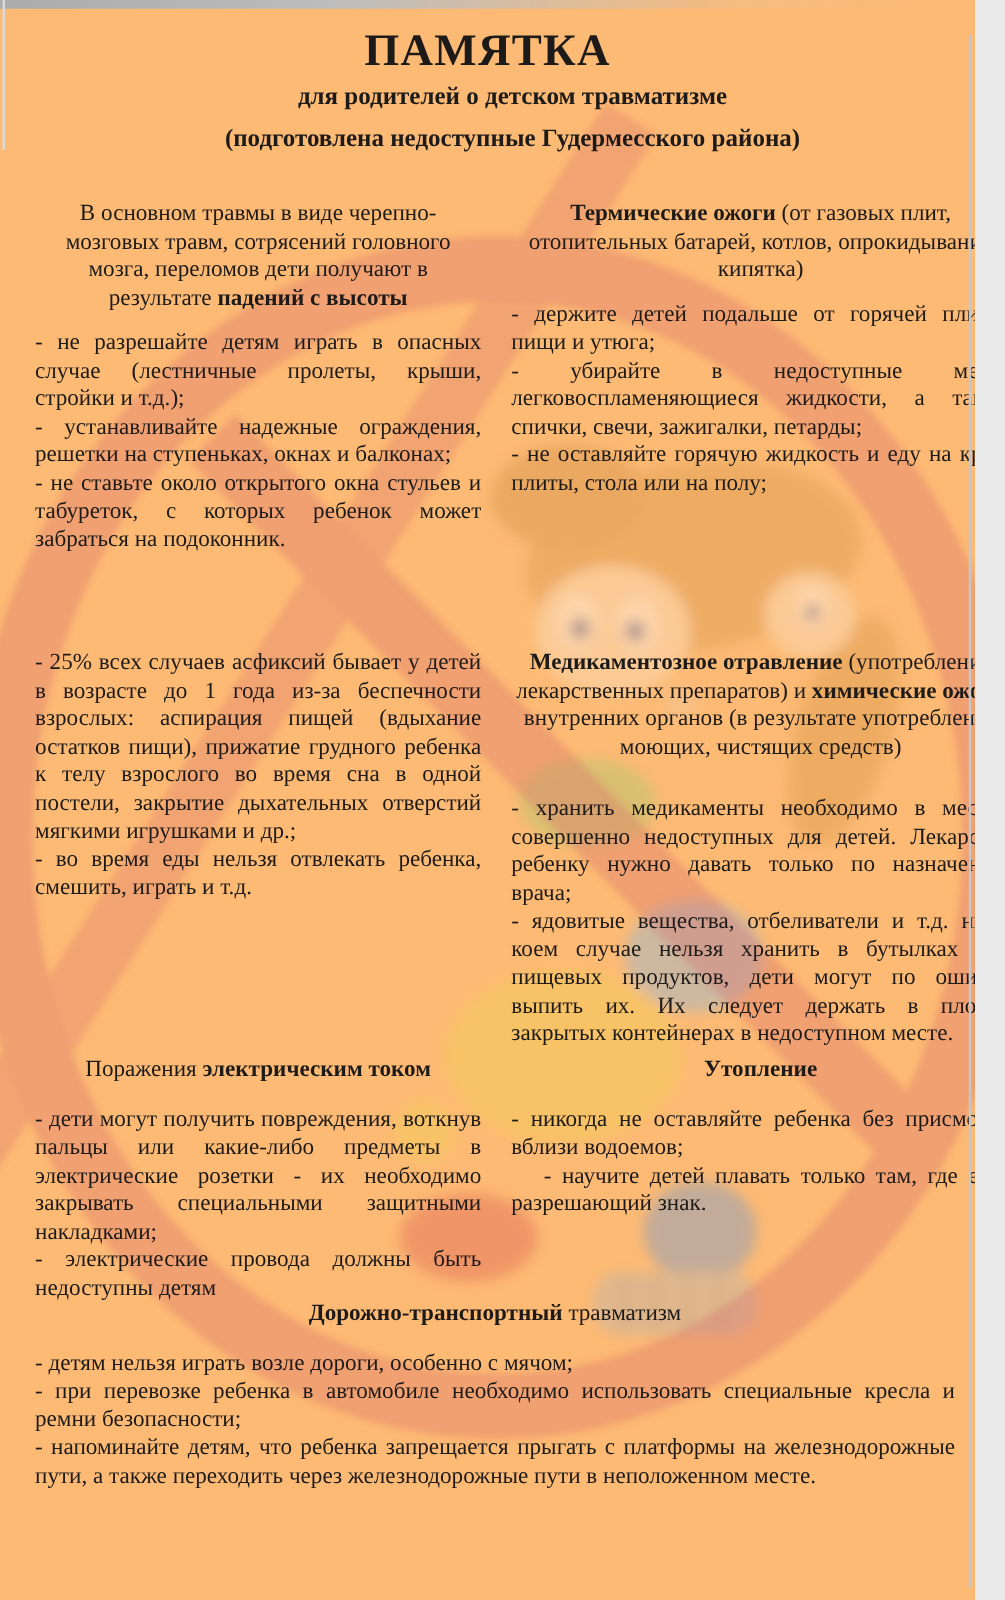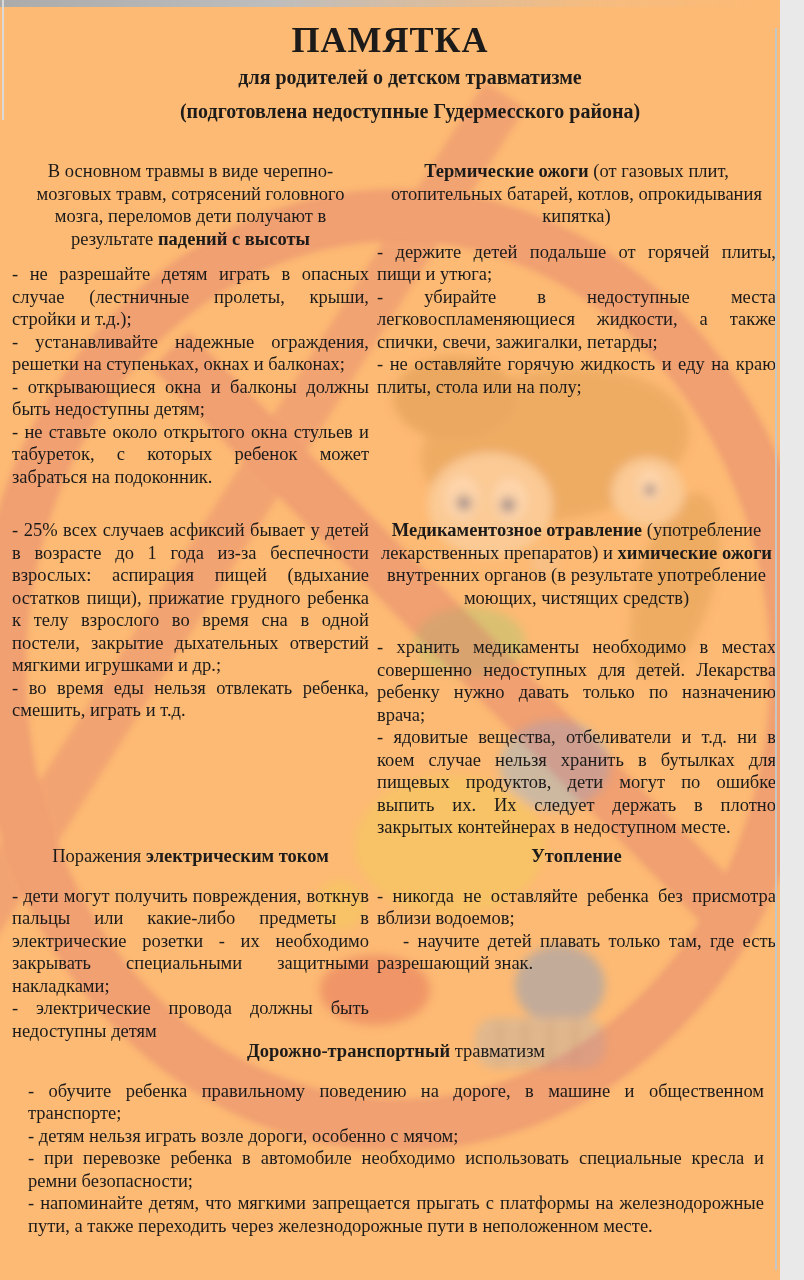--- a/index.html
+++ b/index.html
@@ -34,23 +34,23 @@
   .content { position: relative; z-index: 1; }
 
   .header { text-align: center; padding-top: 20px; height: 108px; margin-bottom: 32px; }
   .title { font-size: 36px; font-weight: bold; line-height: 40px; letter-spacing: 1px; }
   .subtitle { font-size: 20px; font-weight: bold; line-height: 34px; margin-left: 40px; }
 
   .columns {
     display: grid;
     grid-template-columns: 357px 399px;
     grid-template-rows: 359px 326px 195px;
-    column-gap: 8px;
+    column-gap: 24px;
     grid-auto-flow: column;
-    padding-left: 12px;
+    padding-left: 28px;
   }
   .cell { overflow: visible; }
 
   p { margin: 0; font-size: 18.5px; line-height: 22.5px; }
   .para { text-align: justify; }
   .center-para { text-align: center; }
   .heading { text-align: center; }
   .b { font-weight: bold; }
 
   .mb-intro { margin-bottom: 13px; }
@@ -121,21 +121,20 @@
       <div class="subtitle">для родителей о детском травматизме</div>
       <div class="subtitle">(подготовлена недоступные Гудермесского района)</div>
     </div>
 
     <div class="columns">
 
       <div class="cell">
         <p class="center-para mb-intro"><span>В основном травмы в виде черепно-мозговых травм, сотрясений головного мозга, переломов дети получают в результате </span><span class="b">падений с высоты</span></p>
         <p class="para"><span>- не разрешайте детям играть в опасных случае (лестничные пролеты, крыши, стройки и т.д.);</span></p>
         <p class="para"><span>- устанавливайте надежные ограждения, решетки на ступеньках, окнах и балконах;</span></p>
-        <p class="para"><span>- открывающиеся окна и балконы должны быть недоступны детям;</span></p>
         <p class="para"><span>- не ставьте около открытого окна стульев и табуреток, с которых ребенок может забраться на подоконник.</span></p>
       </div>
 
       <div class="cell">
         <p class="para"><span>- 25% всех случаев асфиксий бывает у детей в возрасте до 1 года из-за беспечности взрослых: аспирация пищей (вдыхание остатков пищи), прижатие грудного ребенка к телу взрослого во время сна в одной постели, закрытие дыхательных отверстий мягкими игрушками и др.;</span></p>
         <p class="para"><span>- во время еды нельзя отвлекать ребенка, смешить, играть и т.д.</span></p>
       </div>
 
       <div class="cell">
         <p class="heading mb-head"><span>Поражения </span><span class="b">электрическим током</span></p>
@@ -159,20 +158,19 @@
       <div class="cell">
         <p class="heading mb-head"><span class="b">Утопление</span></p>
         <p class="para"><span>- никогда не оставляйте ребенка без присмотра вблизи водоемов;</span></p>
         <p class="para first-indent"><span>- научите детей плавать только там, где есть разрешающий знак.</span></p>
       </div>
 
     </div>
 
     <div class="bottom-section">
       <p class="heading mb-head"><span class="b">Дорожно-транспортный</span><span> травматизм</span></p>
-      <p class="para"><span>- обучите ребенка правильному поведению на дороге, в машине и общественном транспорте;</span></p>
       <p class="para"><span>- детям нельзя играть возле дороги, особенно с мячом;</span></p>
       <p class="para"><span>- при перевозке ребенка в автомобиле необходимо использовать специальные кресла и ремни безопасности;</span></p>
-      <p class="para"><span>- напоминайте детям, что мягкими запрещается прыгать с платформы на железнодорожные пути, а также переходить через железнодорожные пути в неположенном месте.</span></p>
+      <p class="para"><span>- напоминайте детям, что ребенка запрещается прыгать с платформы на железнодорожные пути, а также переходить через железнодорожные пути в неположенном месте.</span></p>
     </div>
 
   </div>
 </div>
 
 </body></html>

